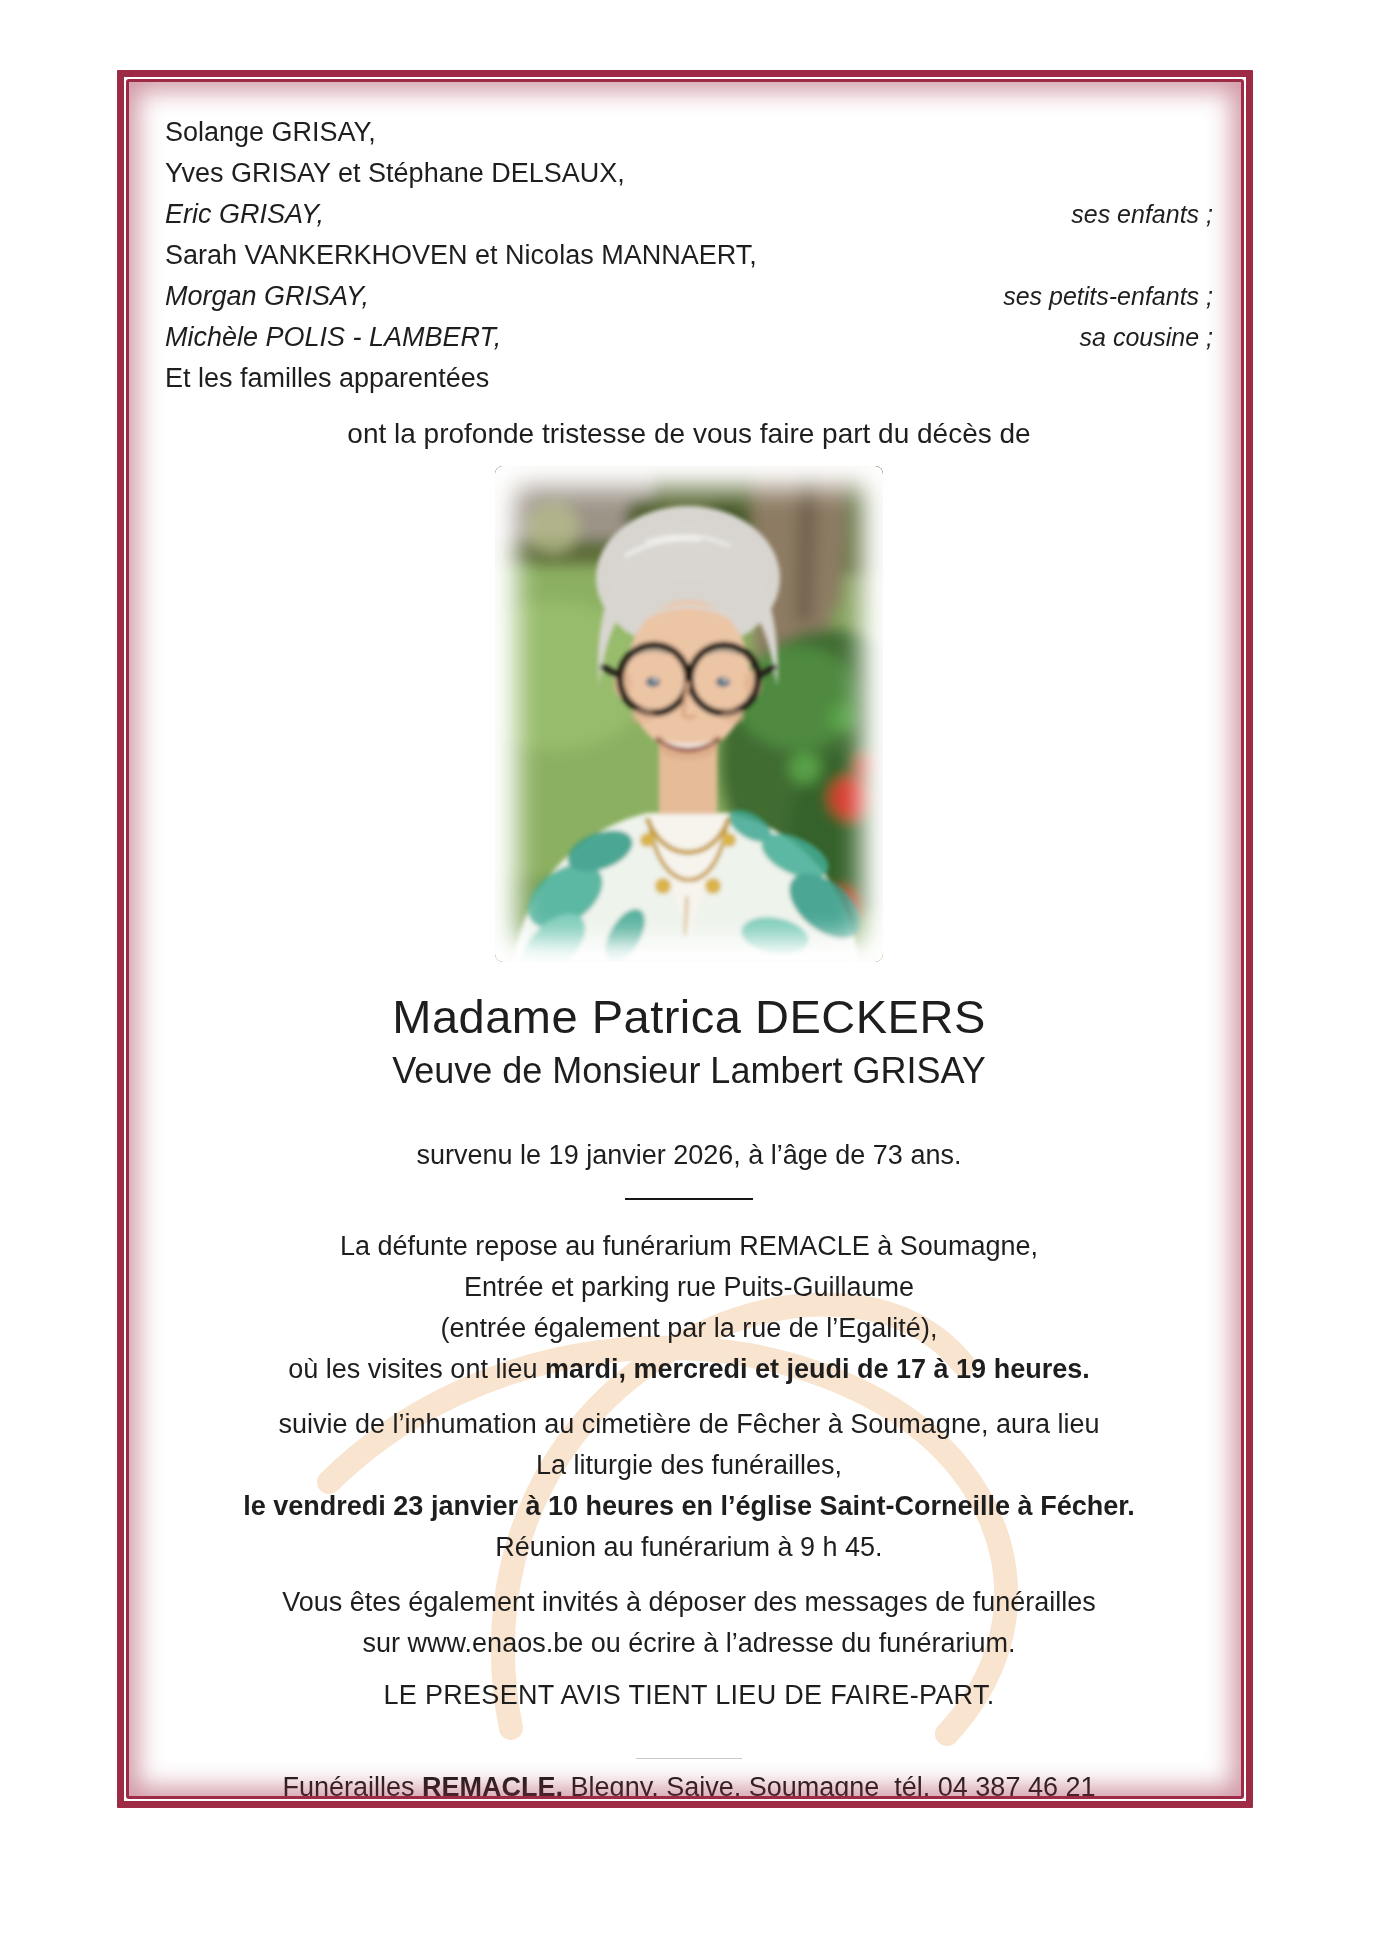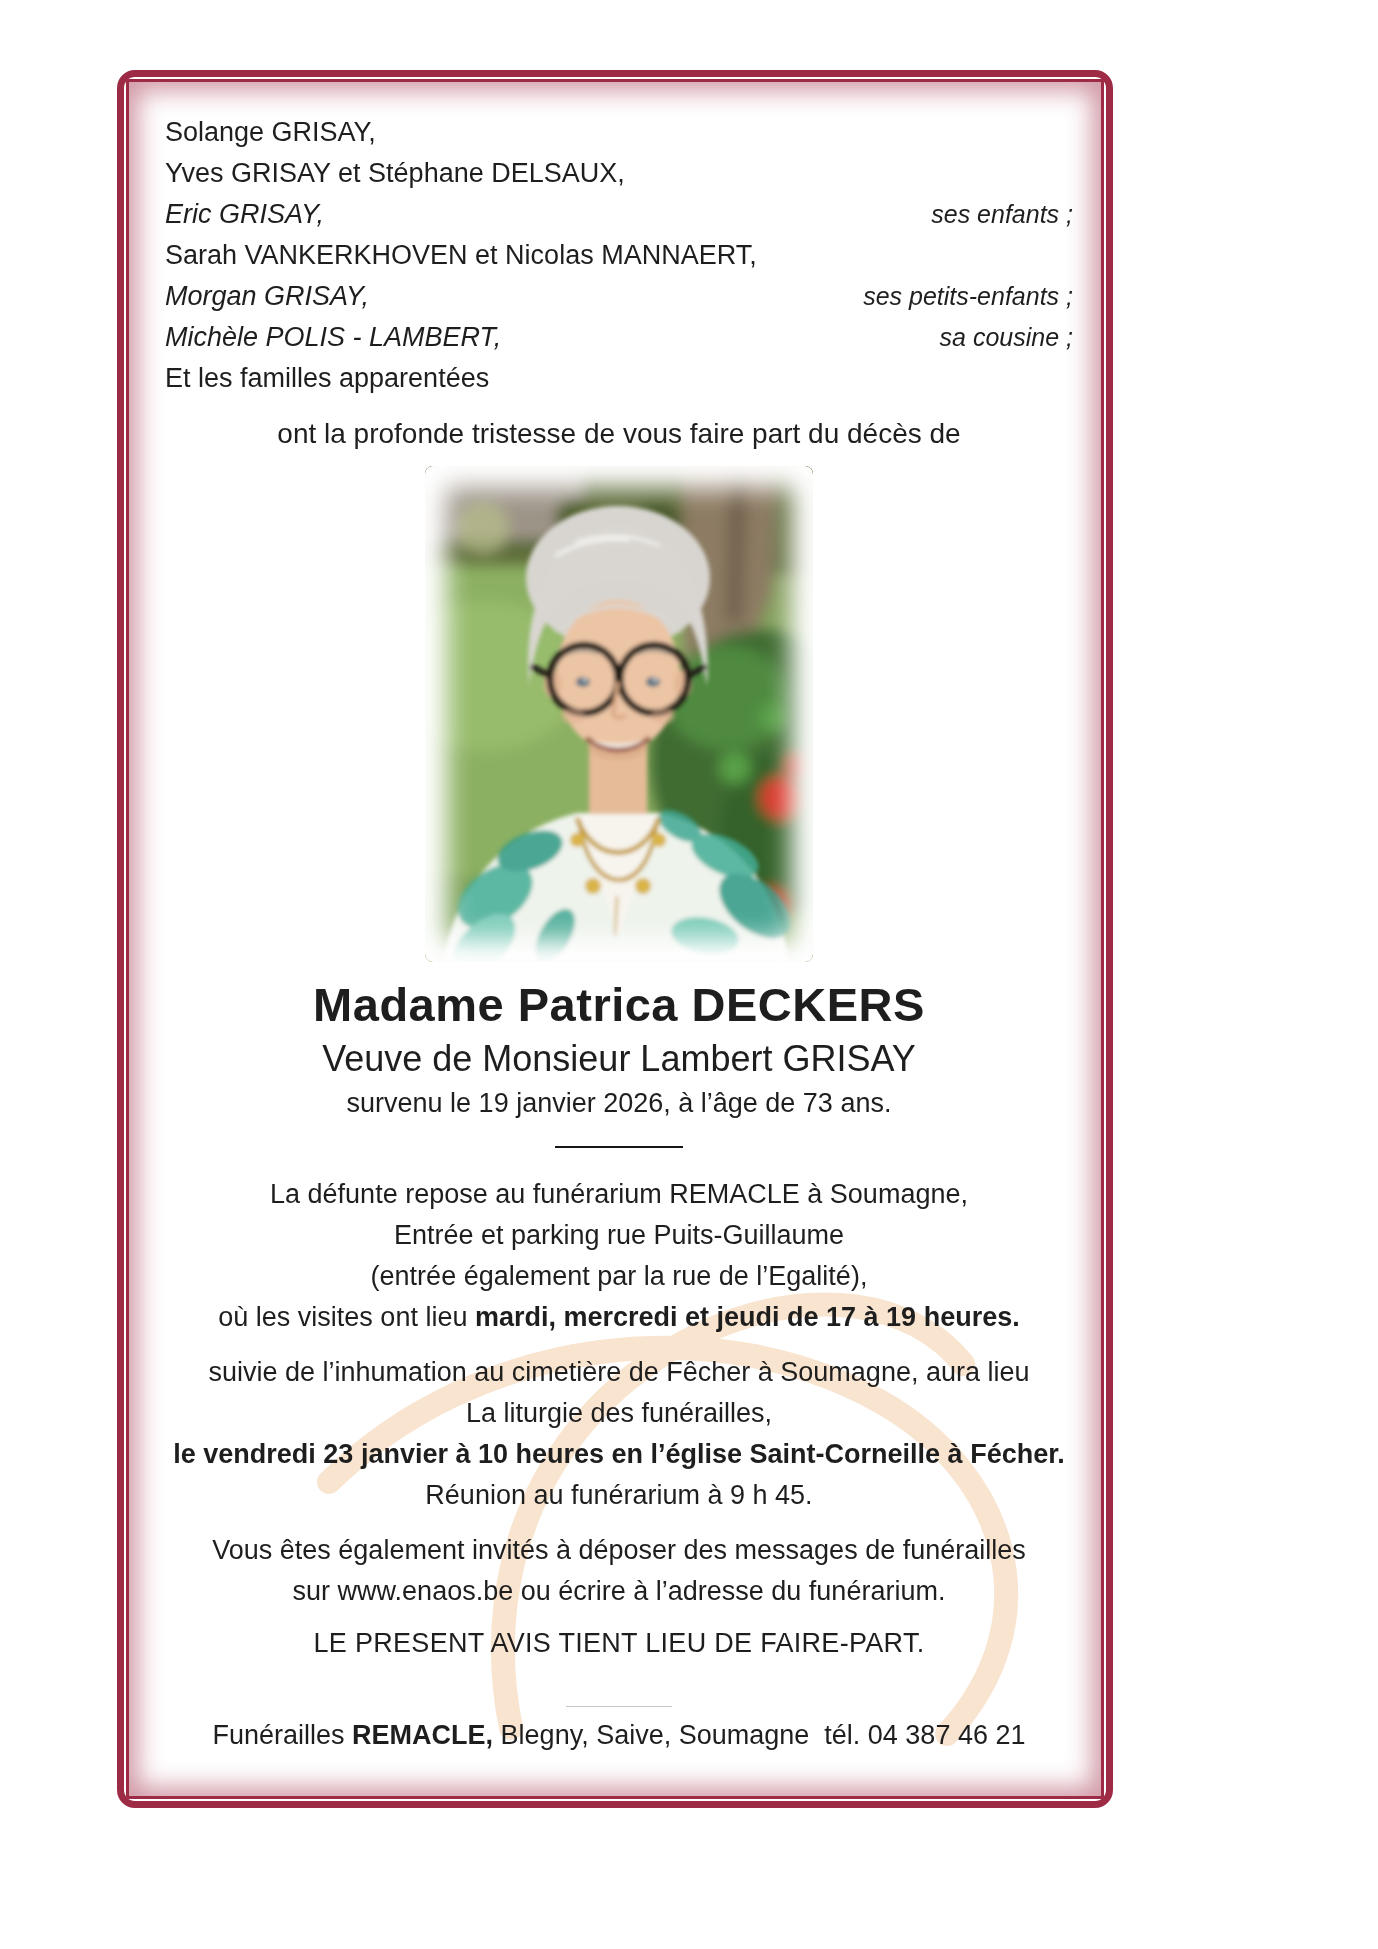--- a/index.html
+++ b/index.html
@@ -2,22 +2,22 @@
 <html><head>
 <meta charset="utf-8">
 <style>
   html,body{margin:0;padding:0;}
   body{
     width:1378px;height:1949px;position:relative;background:#ffffff;
     font-family:"Liberation Sans",sans-serif;color:#1e1e1e;
     -webkit-font-smoothing:antialiased;
   }
   .frame{
-    position:absolute;left:117px;top:70px;width:996px;height:1738px;
-    box-sizing:border-box;border:7px solid #9e2b46;border-radius:18px;
+    position:absolute;left:117px;top:70px;width:1136px;height:1738px;
+    box-sizing:border-box;border:7px solid #9e2b46;border-radius:1px;
     padding:2px;background:#ffffff;
   }
   .frame2{
     position:relative;height:100%;box-sizing:border-box;
     border:3px solid #9e2b46;border-radius:3px;overflow:hidden;background:#fff;
   }
   .glow{
     position:absolute;inset:0;pointer-events:none;z-index:6;
     box-shadow:inset 0 0 24px 9px rgba(158,42,70,0.48);
   }
@@ -33,25 +33,25 @@
   .photo{
     width:388px;height:496px;margin:12px auto 0;position:relative;
     border-radius:8px;overflow:hidden;
   }
   .photo svg{display:block;}
   .photo .fade{
     position:absolute;inset:0;pointer-events:none;
     box-shadow:inset 0 0 26px 22px #ffffff;border-radius:8px;
   }
   .name-title{
-    margin-top:14px;text-align:center;font-size:47px;font-weight:700;
+    margin-top:26px;text-align:center;font-size:47px;font-weight:400;
     line-height:58px;letter-spacing:0.5px;
   }
   .widow{text-align:center;font-size:36px;line-height:50px;}
-  .death{text-align:center;font-size:27px;line-height:38px;}
+  .death{text-align:center;font-size:27px;line-height:38px;margin-top:40px;}
   .sep{width:128px;height:2px;background:#161616;margin:24px auto 26px;}
   .para{text-align:center;}
   .para.mt{margin-top:14px;}
   .para b{font-weight:700;}
   .notice{margin-top:11px;text-align:center;letter-spacing:0.3px;}
   .footer-sep{width:106px;height:1px;background:#c9c9c9;margin:42px auto 8px;}
   .footer{text-align:center;font-size:27px;}
   .footer b{font-weight:700;}
 </style>
 </head>

